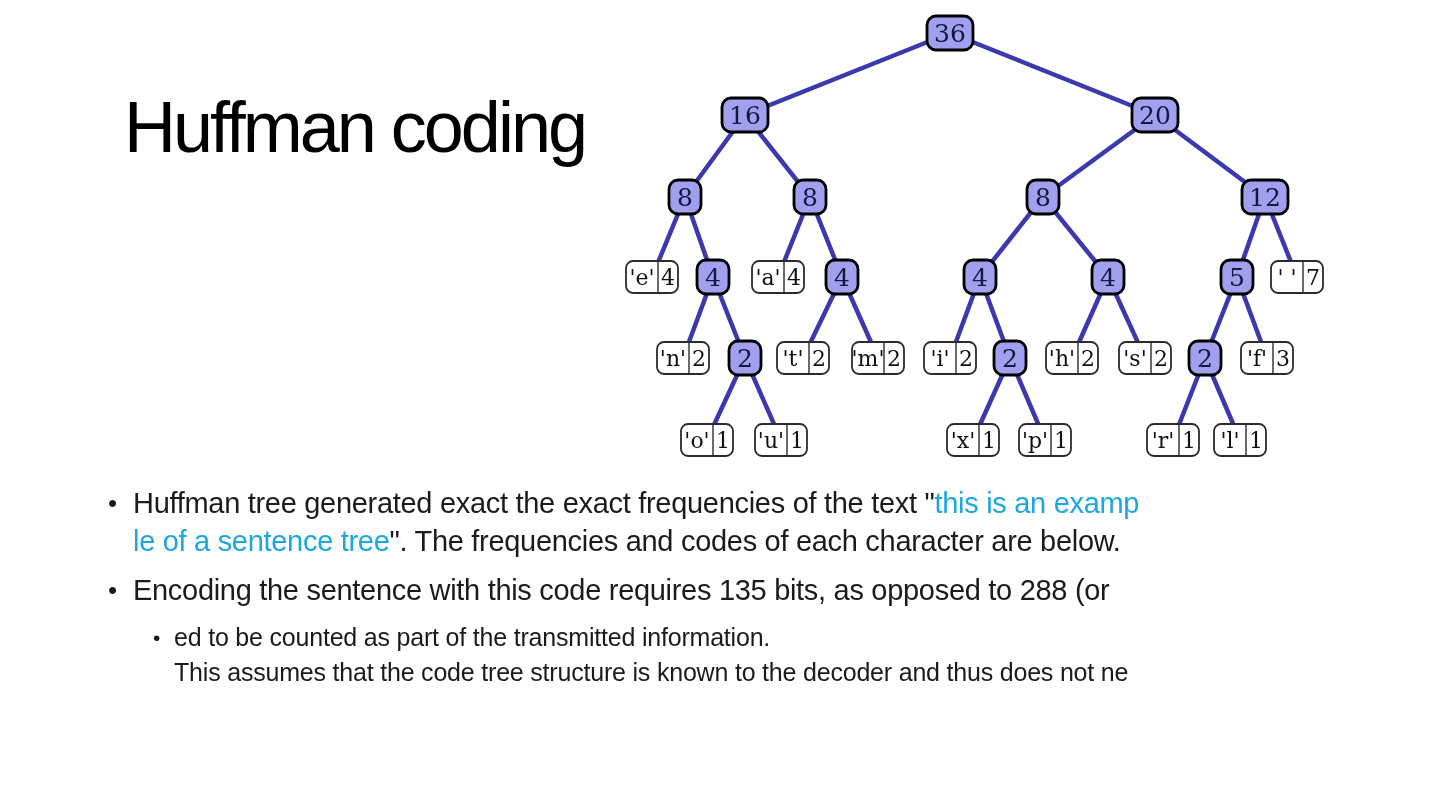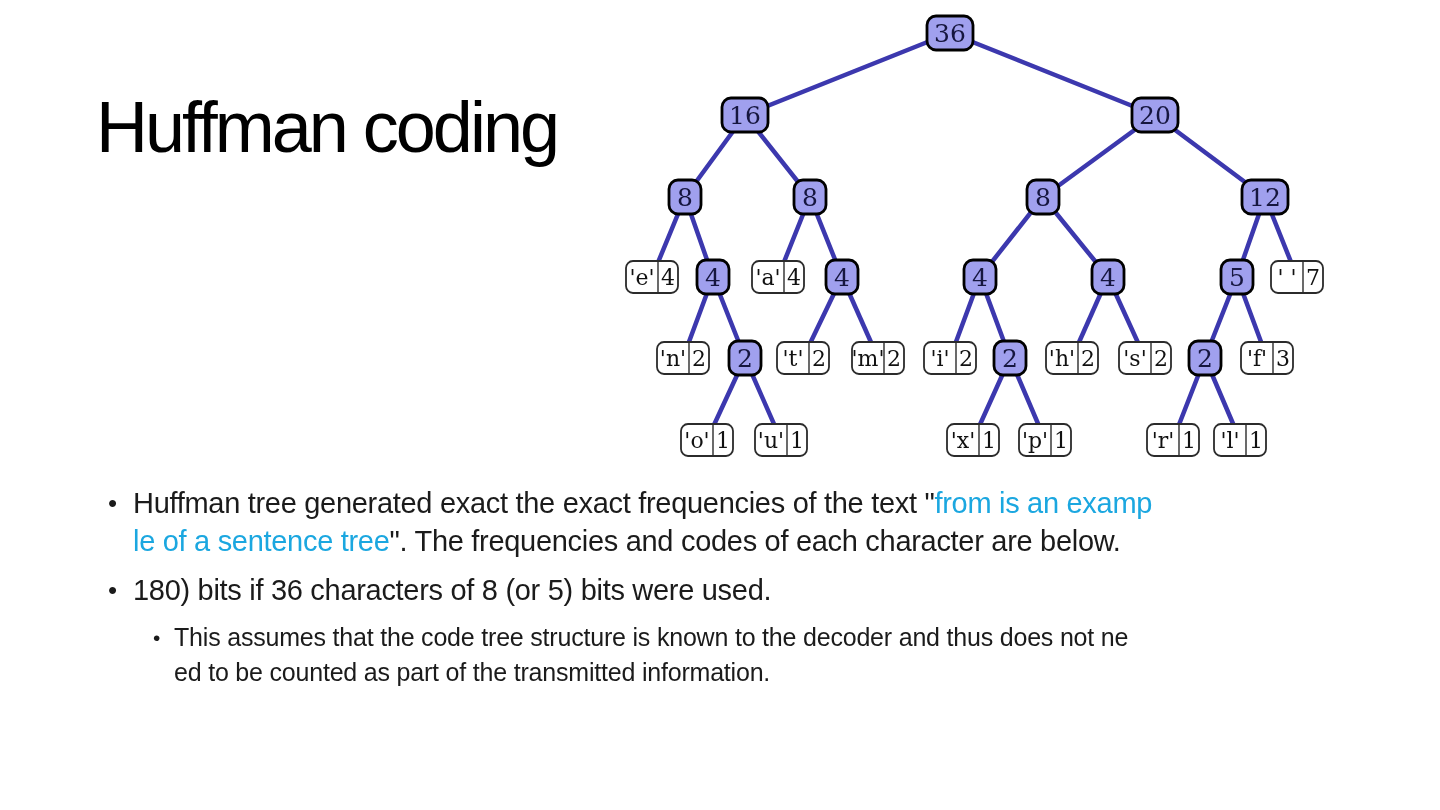--- a/index.html
+++ b/index.html
@@ -5,21 +5,21 @@
   html, body { margin:0; padding:0; }
   body {
     width:1440px; height:810px;
     background:#ffffff;
     position:relative;
     overflow:hidden;
     font-family:"Liberation Sans", sans-serif;
   }
   .title {
     position:absolute;
-    left:96px; top:86px;
+    left:124px; top:86px;
     font-size:72px;
     letter-spacing:-3px;
     color:#000000;
     white-space:nowrap;
   }
   .tree-svg {
     position:absolute;
     left:600px; top:5px;
   }
   .bullets {
@@ -241,30 +241,30 @@
       <line x1="1246" y1="424" x2="1246" y2="456" stroke="#2b2b2b" stroke-width="1.4"></line>
       <text x="1230" y="448" text-anchor="middle" font-family="&quot;DejaVu Serif&quot;, serif" font-size="22" fill="#111111">'l'</text>
       <text x="1256" y="448" text-anchor="middle" font-family="&quot;DejaVu Serif&quot;, serif" font-size="22" fill="#111111">1</text>
     </g>
   </svg>
 
 <div class="bullets" id="bullets">
     <div class="bullet level1">
       <span class="marker">•</span>
       <div class="content">
-        <div class="tline"><span>Huffman tree generated exact the exact frequencies of the text "</span><span class="link">from is an examp</span></div>
+        <div class="tline"><span>Huffman tree generated exact the exact frequencies of the text "</span><span class="link">this is an examp</span></div>
         <div class="tline"><span class="link">le of a sentence tree</span><span>". The frequencies and codes of each character are below.</span></div>
       </div>
     </div>
     <div class="bullet level1">
       <span class="marker">•</span>
       <div class="content">
-        <div class="tline"><span>180) bits if 36 characters of 8 (or 5) bits were used.</span></div>
+        <div class="tline"><span>Encoding the sentence with this code requires 135 bits, as opposed to 288 (or</span></div>
       </div>
     </div>
     <div class="bullet level2">
       <span class="marker">•</span>
       <div class="content">
+        <div class="tline"><span>ed to be counted as part of the transmitted information.</span></div>
         <div class="tline"><span>This assumes that the code tree structure is known to the decoder and thus does not ne</span></div>
-        <div class="tline"><span>ed to be counted as part of the transmitted information.</span></div>
       </div>
     </div>
   </div>
 
 </body></html>

